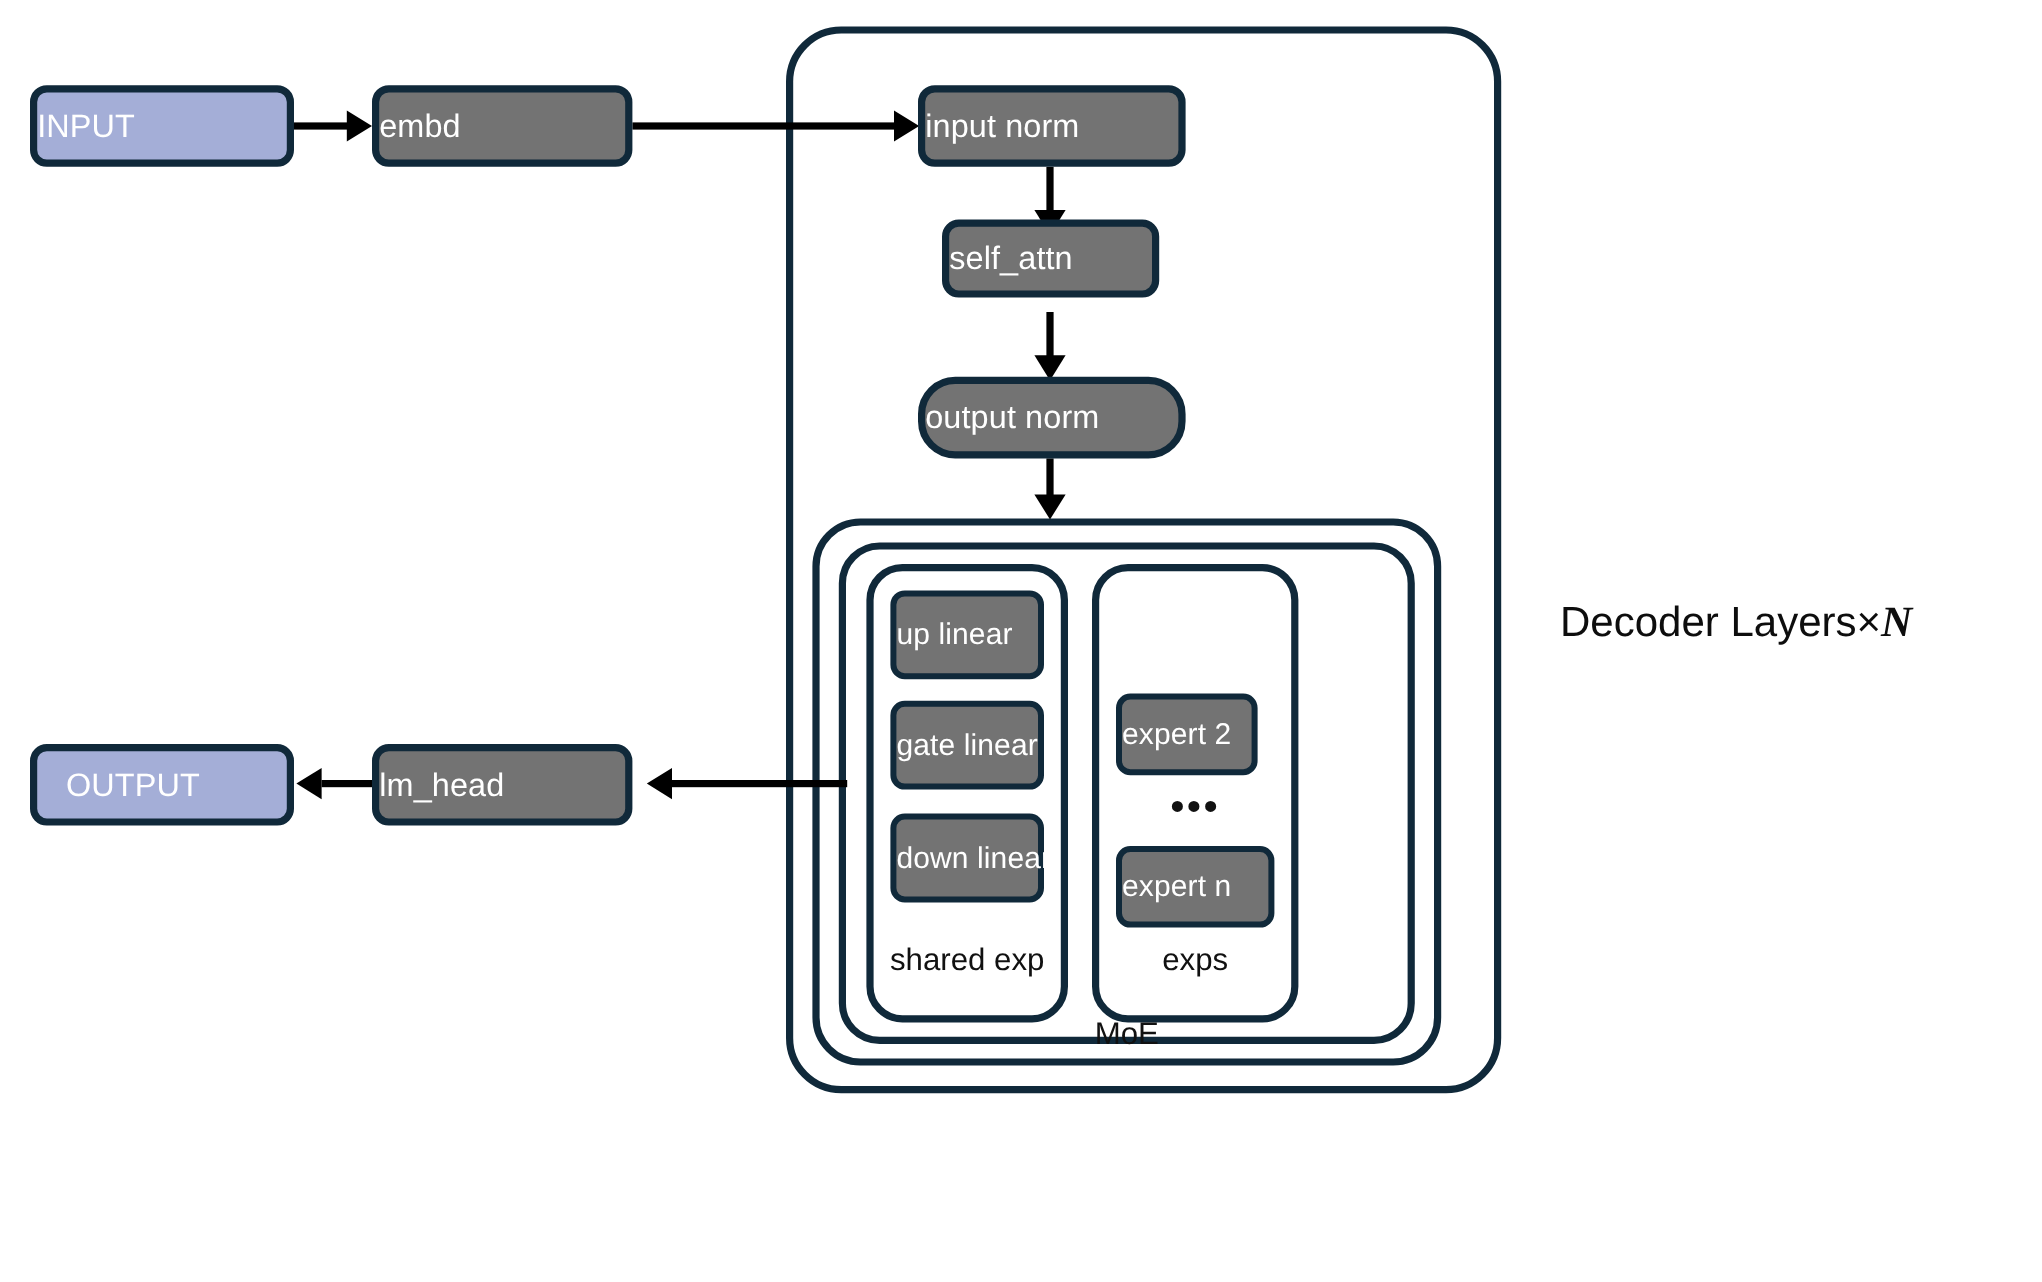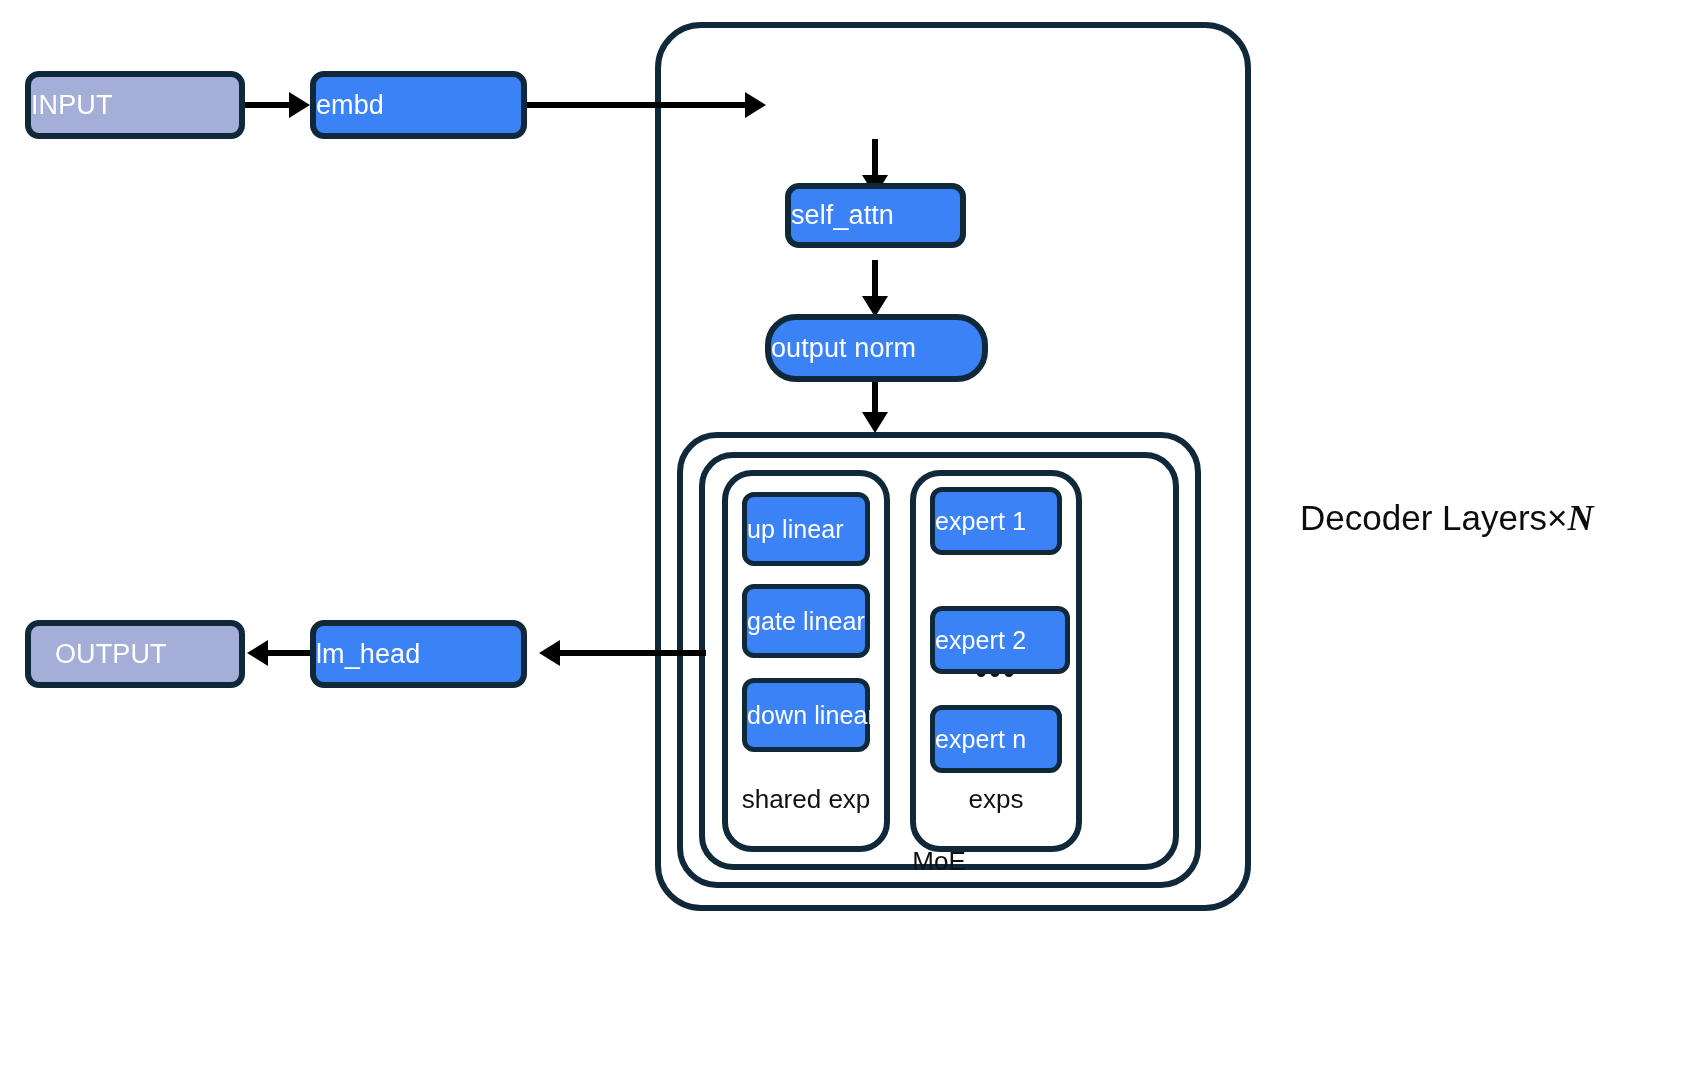--- a/index.html
+++ b/index.html
@@ -20,21 +20,21 @@
     border:6px solid #10293a;
     border-radius:14px;
     color:#ffffff;
     font-size:27px;
     line-height:1;
     letter-spacing:.1px;
     white-space:nowrap;
     z-index:6;
   }
   .node.io{background:#a4aed7;}
-  .node.op{background:#3b82f6;}
+  .node.op{background:#737373;}
   .node.small{font-size:25px;border-width:5px;border-radius:12px;}
 
   
   .container{
     position:absolute;
     box-sizing:border-box;
     border:6px solid #10293a;
     background:transparent;
   }
   .container.decoder{border-radius:46px;z-index:2;}
@@ -110,20 +110,23 @@
   <div class="conn h" style="left:245px;top:102px;width:48px;"></div>
   <div class="arrowhead right" style="left:289px;top:92px;"></div>
 
   <div class="node op" style="left:310px;top:71px;width:217px;height:68px;">
     <span>embd</span>
   </div>
 
   <div class="conn h" style="left:527px;top:102px;width:228px;"></div>
   <div class="arrowhead right" style="left:745px;top:92px;"></div>
 
+  <div class="node op" style="left:765px;top:71px;width:223px;height:68px;">
+    <span>input norm</span>
+  </div>
 
   <div class="conn v" style="left:872px;top:139px;height:40px;"></div>
   <div class="arrowhead down" style="left:862px;top:175px;"></div>
 
   <div class="node op" style="left:785px;top:183px;width:181px;height:65px;">
     <span>self_attn</span>
   </div>
 
   <div class="conn v" style="left:872px;top:260px;height:40px;"></div>
   <div class="arrowhead down" style="left:862px;top:296px;"></div>
@@ -155,25 +158,22 @@
   <div class="node op small" style="left:742px;top:678px;width:128px;height:74px;">
     <span>down linear</span>
   </div>
 
   <div class="grp-label" style="left:722px;top:786px;width:168px;">
     <span>shared exp</span>
   </div>
 
   <div class="container group" style="left:910px;top:470px;width:172px;height:382px;"></div>
 
-  <div class="node op small" style="left:930px;top:487px;width:132px;height:68px;">
-    <span>expert 1</span>
-  </div>
-
-  <div class="node op small" style="left:930px;top:578px;width:140px;height:68px;margin-top:28px;">
+
+  <div class="node op small" style="left:930px;top:578px;width:118px;height:68px;">
     <span>expert 2</span>
   </div>
 
   <div class="ellipsis" style="left:930px;top:655px;width:132px;text-align:center;">
     <span>•••</span>
   </div>
 
   <div class="node op small" style="left:930px;top:705px;width:132px;height:68px;">
     <span>expert n</span>
   </div>

